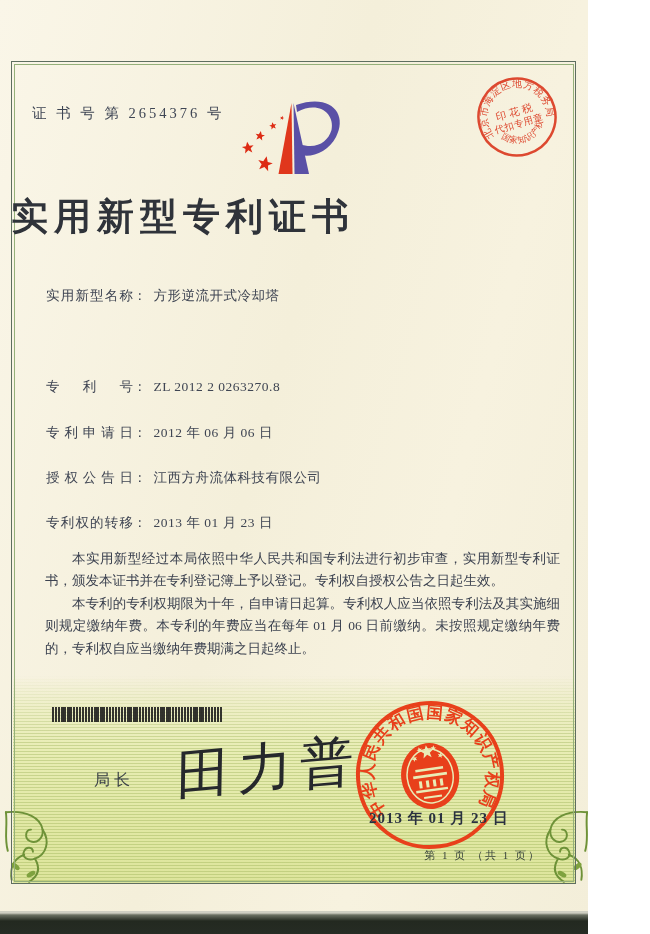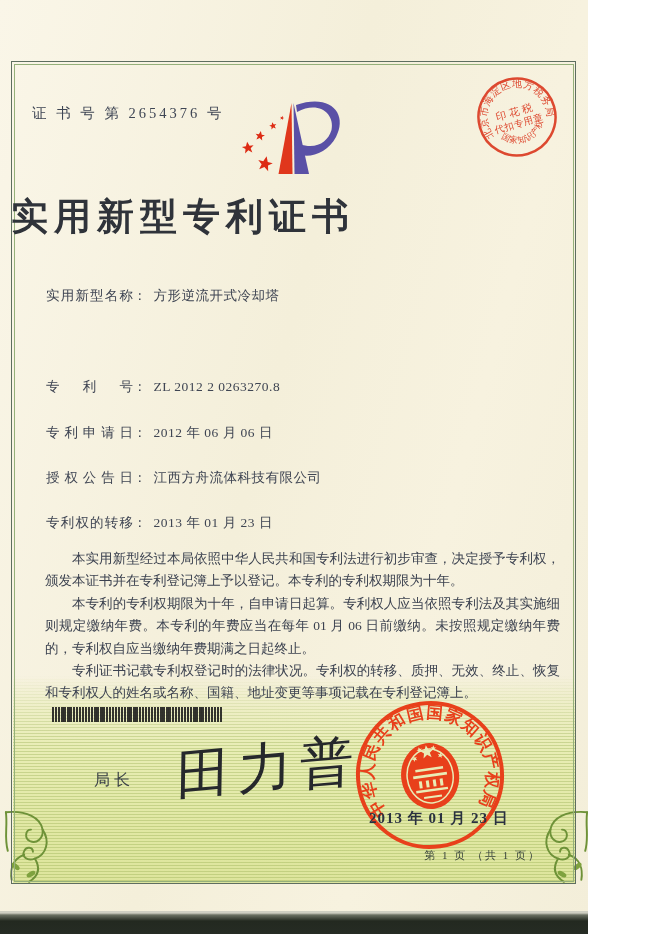--- a/index.html
+++ b/index.html
@@ -147,23 +147,22 @@
     <span class="field-label">专利申请日</span><span class="field-colon">：</span><span class="field-value">2012 年 06 月 06 日</span>
   </div>
   <div class="field-row r4">
     <span class="field-label">授权公告日</span><span class="field-colon">：</span><span class="field-value">江西方舟流体科技有限公司</span>
   </div>
   <div class="field-row r5">
     <span class="field-label">专利权的转移</span><span class="field-colon">：</span><span class="field-value">2013 年 01 月 23 日</span>
   </div>
 
   <div class="paragraphs">
-    <p>本实用新型经过本局依照中华人民共和国专利法进行初步审查，决定授予专利权，颁发本证书并在专利登记簿上予以登记。本专利的专利权期限为十年。</p>
+    <p>本实用新型经过本局依照中华人民共和国专利法进行初步审查，实用新型专利证书，颁发本证书并在专利登记簿上予以登记。专利权自授权公告之日起生效。</p>
     <p>本专利的专利权期限为十年，自申请日起算。专利权人应当依照专利法及其实施细则规定缴纳年费。本专利的年费应当在每年 01 月 06 日前缴纳。未按照规定缴纳年费的，专利权自应当缴纳年费期满之日起终止。</p>
-    <p>专利证书记载专利权登记时的法律状况。专利权的转移、质押、无效、终止、恢复和专利权人的姓名或名称、国籍、地址变更等事项记载在专利登记簿上。</p>
   </div>
 
   <div class="barcode"></div>
 
   <div class="sig-role">局长</div>
   <div class="sig-name">田力普</div>
 
   <svg class="sipo-seal" width="170" height="170" viewBox="0 0 170 170">
     <defs>
       <path id="sipoRing" d="M37.2,116 A57,57 0 1 1 132.8,116" fill="none"></path>

